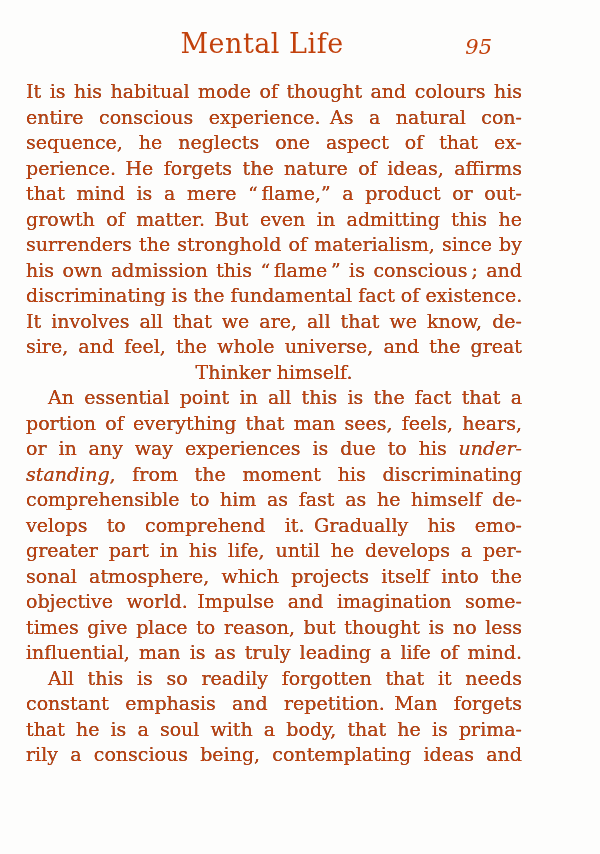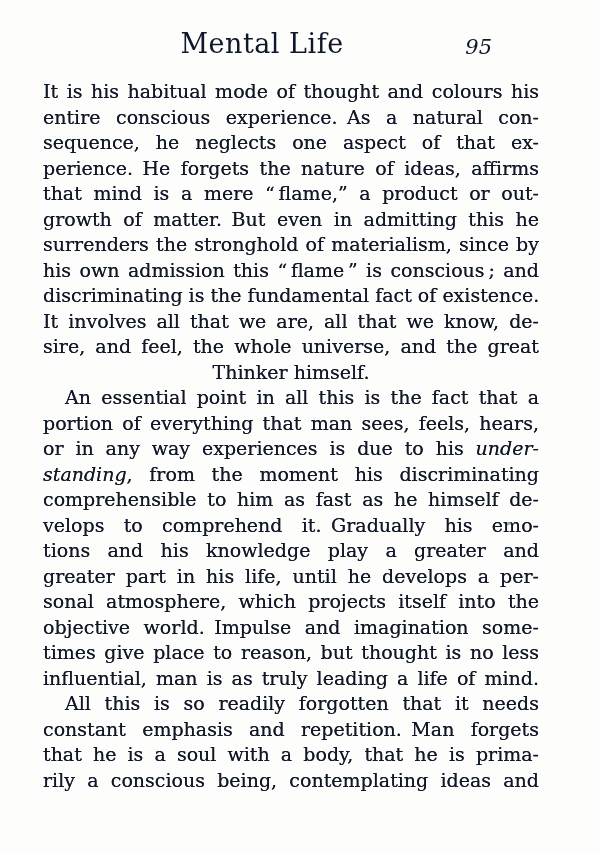--- a/index.html
+++ b/index.html
@@ -8,21 +8,21 @@
     padding: 0;
     background: #e8e8e8;
   }
   .page {
     position: relative;
     width: 600px;
     height: 854px;
     background: #fdfdfc;
     overflow: hidden;
     font-family: "DejaVu Serif", "Liberation Serif", serif;
-    color: #0f172a;
+    color: #c2410c;
   }
   
   .running-head {
     position: absolute;
     top: 28px;
     left: 0;
     width: 600px;
     height: 36px;
   }
   .head-title {
@@ -42,21 +42,20 @@
     font-size: 21px;
     line-height: 26px;
     font-style: italic;
   }
   
   .text-block {
     position: absolute;
     top: 79px;
     left: 26px;
     width: 496px;
-    margin-left: 17px;
   }
   .line {
     height: 25.5px;
     line-height: 25.5px;
     font-size: 19px;
     white-space: nowrap;
     text-align: center;
     
     text-shadow: 0 0 0.4px rgba(10,10,10,0.8);
   }
@@ -104,21 +103,20 @@
       <div class="line j"><span>discriminating is the fundamental fact of existence.</span></div>
       <div class="line j"><span>It involves all that we are, all that we know, de-</span></div>
       <div class="line j"><span>sire, and feel, the whole universe, and the great</span></div>
       <div class="line"><span>Thinker himself.</span></div>
       <div class="line j ind"><span>An essential point in all this is the fact that a</span></div>
       <div class="line j"><span>portion of everything that man sees, feels, hears,</span></div>
       <div class="line j"><span>or in any way experiences is due to his </span><span class="it">under-</span></div>
       <div class="line j"><span class="it">standing</span><span>, from the moment his discriminating</span></div>
       <div class="line j"><span>comprehensible to him as fast as he himself de-</span></div>
       <div class="line j"><span>velops to comprehend it. Gradually his emo-</span></div>
-      <div class="line j"><span>tions and his knowledge play a greater and</span></div>
       <div class="line j"><span>greater part in his life, until he develops a per-</span></div>
       <div class="line j"><span>sonal atmosphere, which projects itself into the</span></div>
       <div class="line j"><span>objective world. Impulse and imagination some-</span></div>
       <div class="line j"><span>times give place to reason, but thought is no less</span></div>
       <div class="line j"><span>influential, man is as truly leading a life of mind.</span></div>
       <div class="line j ind"><span>All this is so readily forgotten that it needs</span></div>
       <div class="line j"><span>constant emphasis and repetition. Man forgets</span></div>
       <div class="line j"><span>that he is a soul with a body, that he is prima-</span></div>
       <div class="line j"><span>rily a conscious being, contemplating ideas and</span></div>
     </div>

